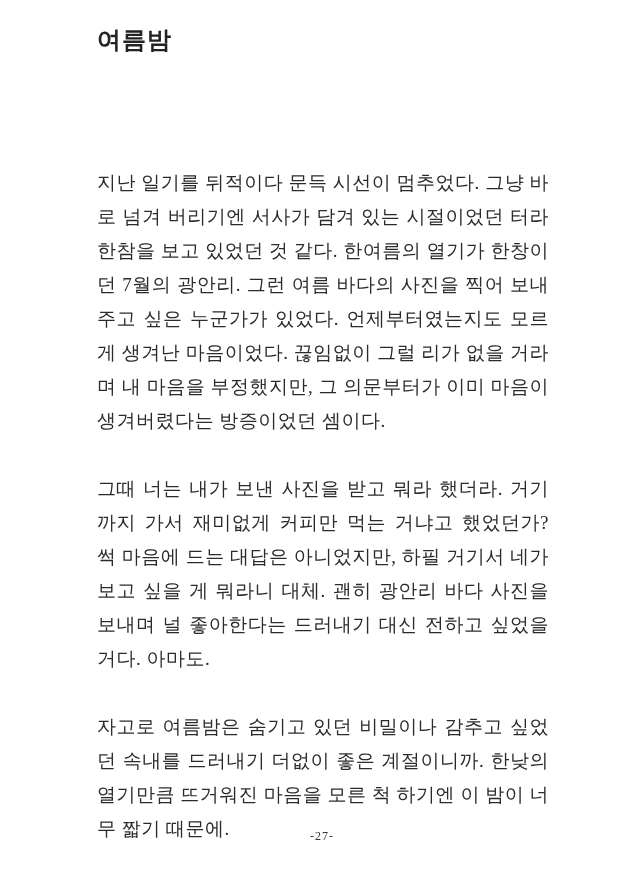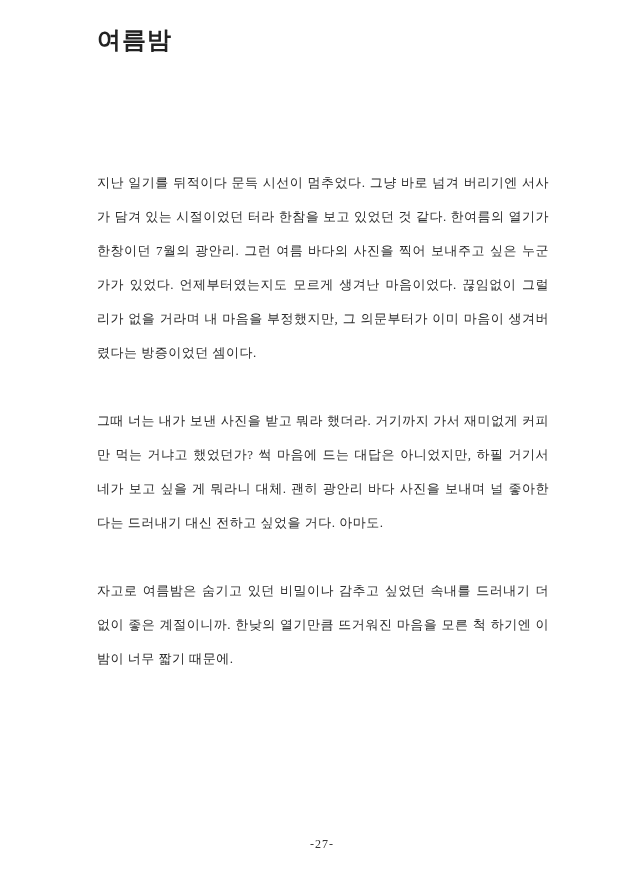--- a/index.html
+++ b/index.html
@@ -27,32 +27,32 @@
     color: #222222;
   }
   .body-text {
     position: absolute;
     left: 97px;
     top: 166px;
     width: 452px;
   }
   .body-text p {
     margin: 0 0 34px 0;
-    font-size: 13px;
+    font-size: 19px;
     line-height: 34px;
     text-align: justify;
     word-break: break-all;
     letter-spacing: 0.5px;
     color: #2b2b2b;
   }
   .footer {
     position: absolute;
     left: 0;
     right: 0;
-    bottom: 20px;
+    bottom: 28px;
     text-align: center;
     font-size: 12px;
     letter-spacing: 1px;
     color: #333333;
   }
 </style>
 </head>
 <body>
 
 <div class="page">

